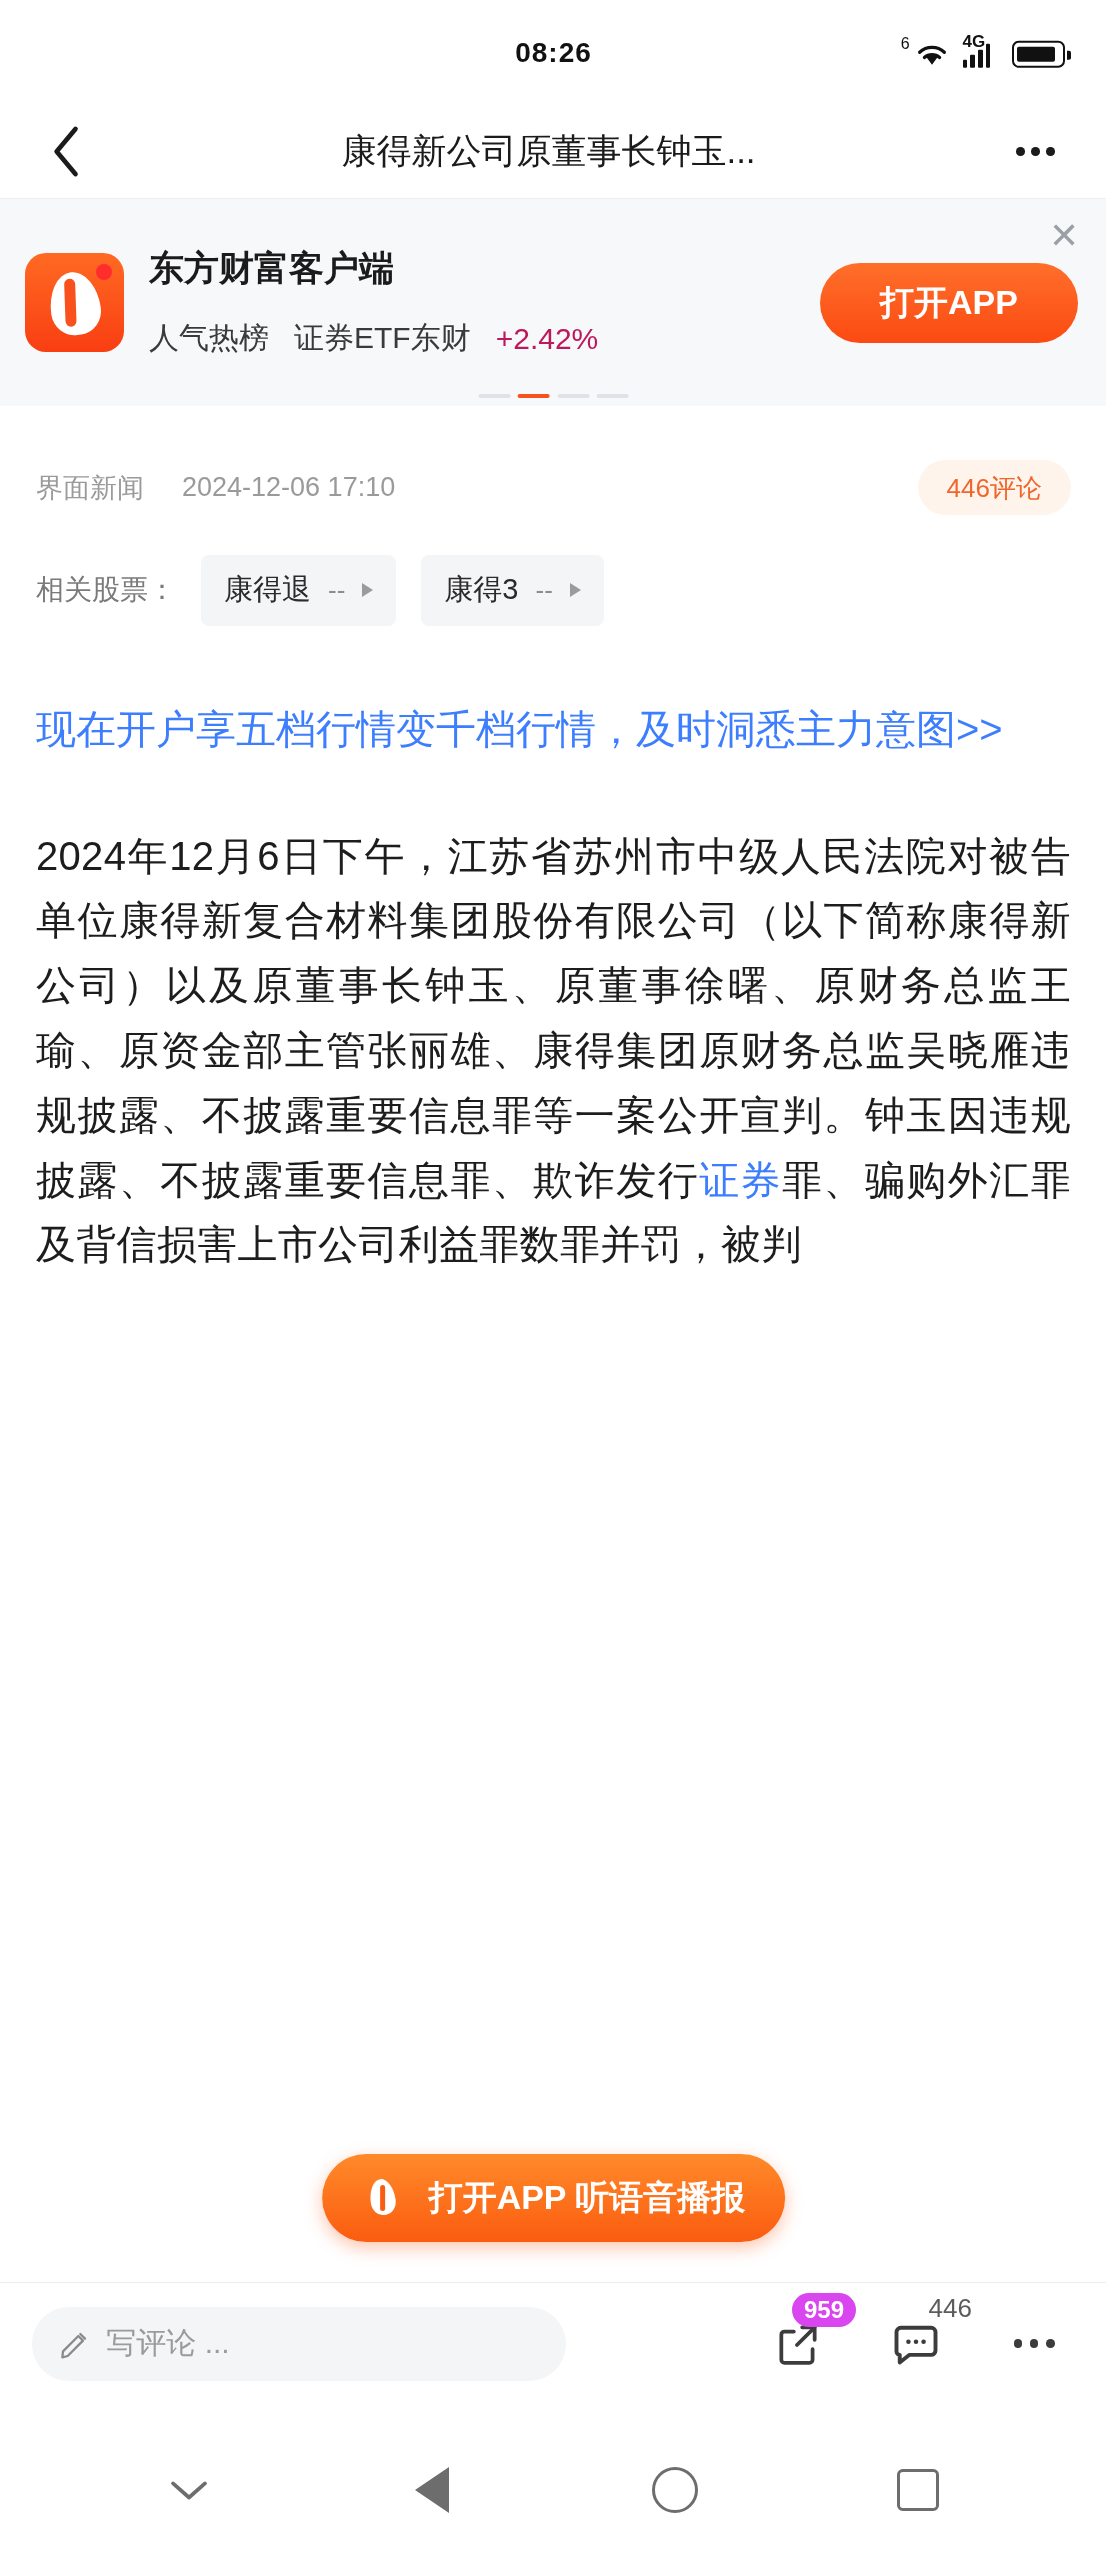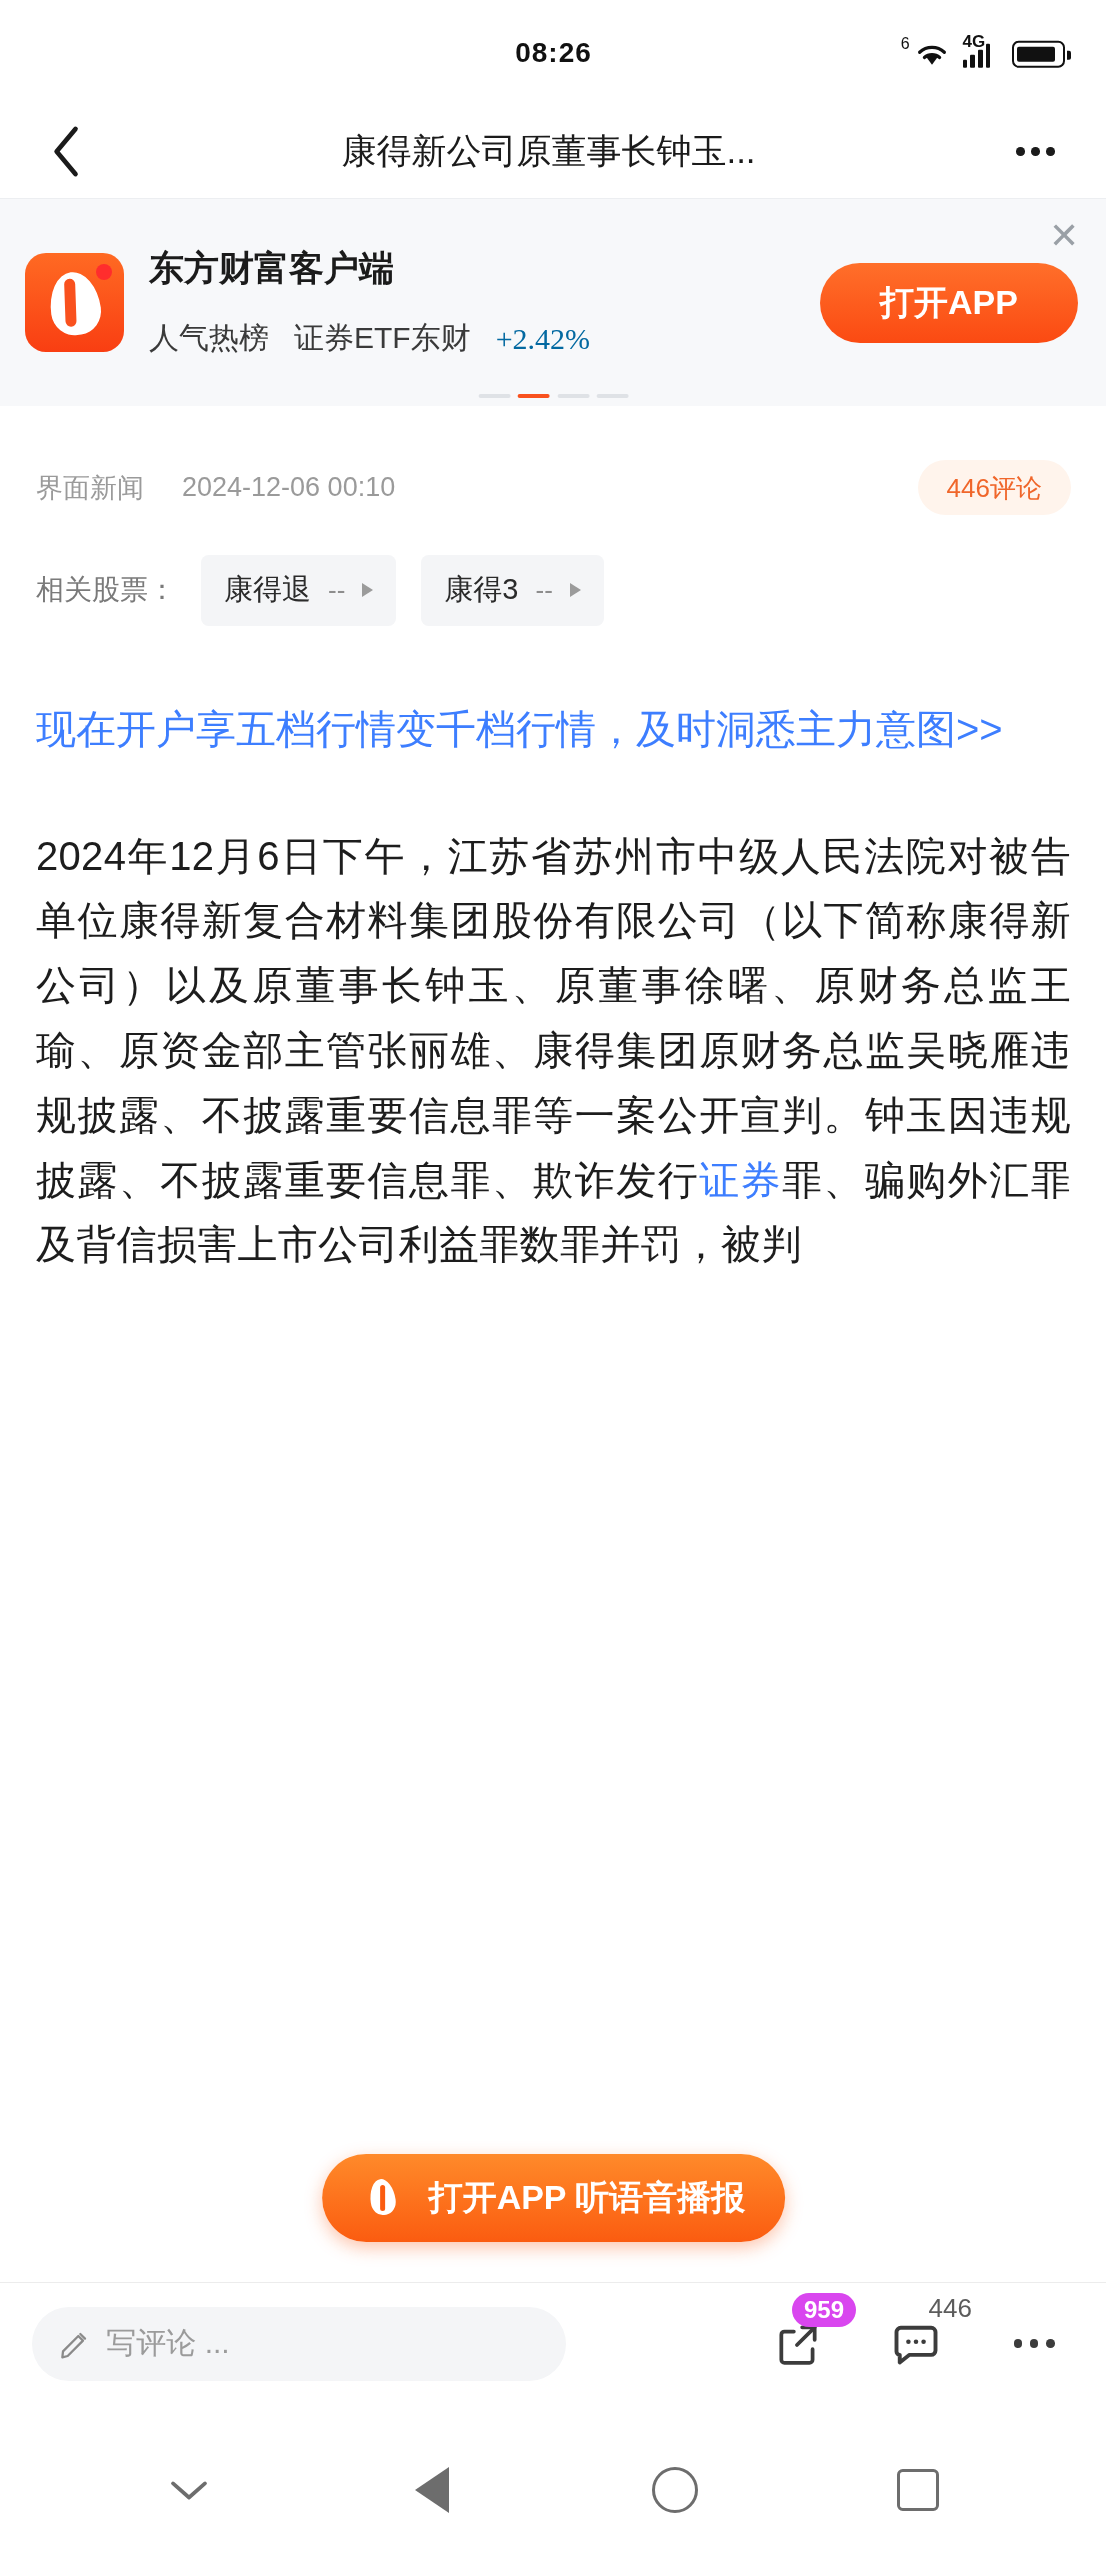--- a/index.html
+++ b/index.html
@@ -158,21 +158,21 @@
   }
   .banner-sub {
     margin-top: 29px;
     font-size: 30px;
     color: #3a3a3a;
     display: flex;
     align-items: center;
     gap: 25px;
     white-space: nowrap;
   }
-  .banner-sub .rise { color: #0369a1; font-family: Liberation Serif, serif; }
+  .banner-sub .rise { color: #be185d; }
   .banner-btn {
     flex: 0 0 auto;
     width: 258px; height: 80px;
     border-radius: 40px;
     background: linear-gradient(180deg,#ff6f2a,#fb4a12);
     color: #fff;
     font-size: 34px;
     font-weight: bold;
     display: flex; align-items: center; justify-content: center;
     border: none;
@@ -437,21 +437,21 @@
     <i class="active"></i>
     <i></i>
     <i></i>
   </div>
 </div>
 
 <div class="article">
 
   <div class="meta">
     <span class="source">界面新闻</span>
-    <span class="time">2024-12-06 00:10</span>
+    <span class="time">2024-12-06 17:10</span>
     <span class="comment-badge">446评论</span>
   </div>
 
   <div class="stocks">
     <span class="stocks-label">相关股票：</span>
     <div class="stock-chip">
       <span class="nm">康得退</span>
       <span class="chg">--</span>
       <span class="tri"></span>
     </div>

